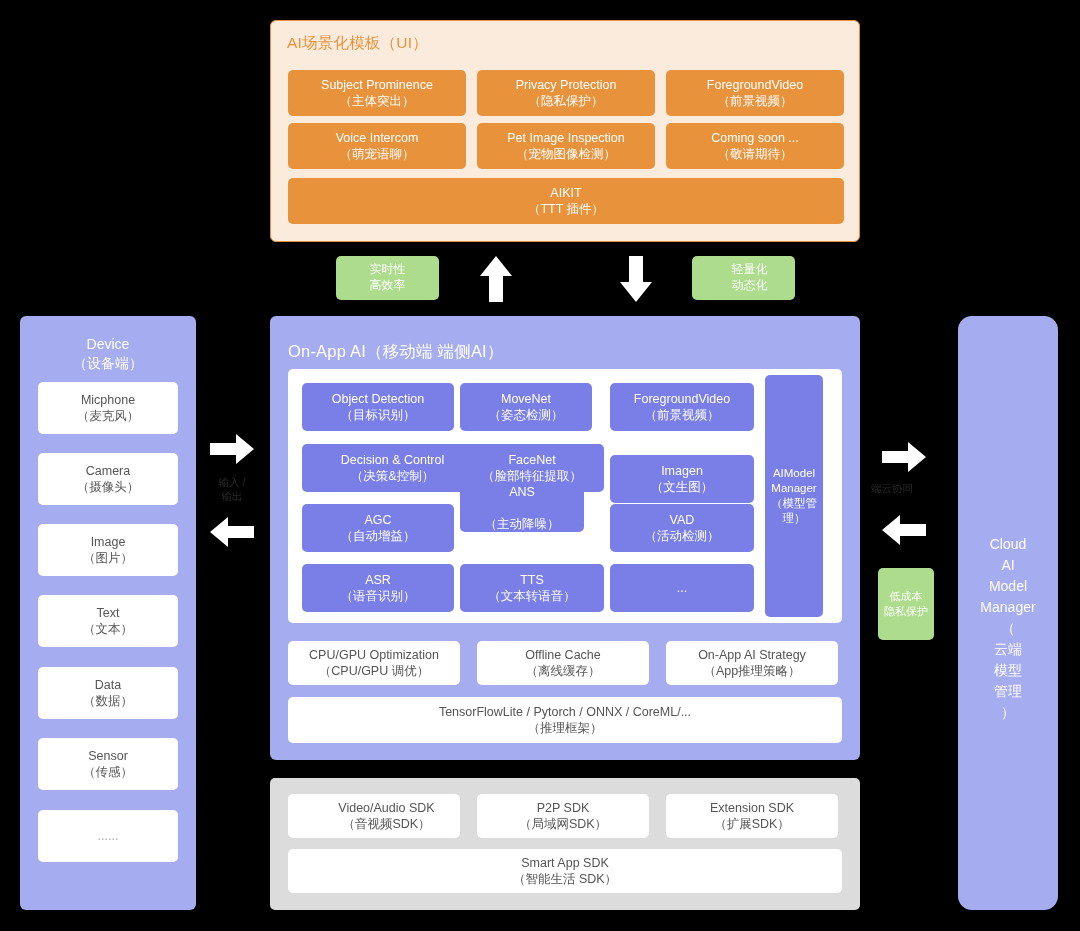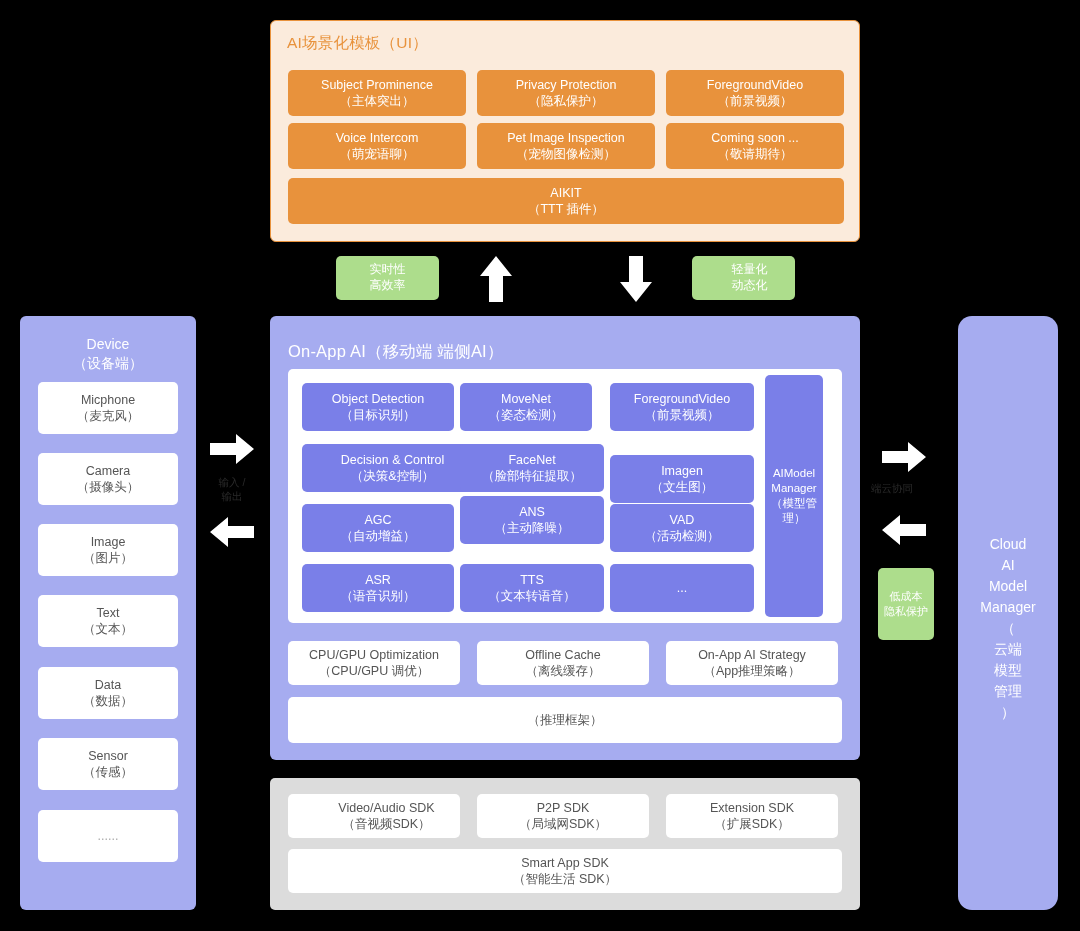--- a/index.html
+++ b/index.html
@@ -320,21 +320,21 @@
 </div>
 <div class="abs card model-card" style="left:610px; top:455px; width:144px;">
   <span class="en">Imagen</span>
   <span class="cn">（文生图）</span>
 </div>
 
 <div class="abs card model-card" style="left:302px; top:504px; width:152px;">
   <span class="en">AGC</span>
   <span class="cn">（自动增益）</span>
 </div>
-<div class="abs card model-card" style="left:460px; top:496px; width:144px;">
+<div class="abs card model-card" style="left:460px; top:484px; width:124px;justify-content:space-between;">
   <span class="en">ANS</span>
   <span class="cn">（主动降噪）</span>
 </div>
 <div class="abs card model-card" style="left:610px; top:504px; width:144px;">
   <span class="en">VAD</span>
   <span class="cn">（活动检测）</span>
 </div>
 
 <div class="abs card model-card" style="left:302px; top:564px; width:152px;">
   <span class="en">ASR</span>
@@ -362,20 +362,21 @@
 <div class="abs card opt-card" style="left:477px; width:172px;">
   <span class="en">Offline Cache</span>
   <span class="cn">（离线缓存）</span>
 </div>
 <div class="abs card opt-card" style="left:666px; width:172px;">
   <span class="en">On-App AI Strategy</span>
   <span class="cn">（App推理策略）</span>
 </div>
 
 <div class="abs card" id="framework-card">
+  <span class="en">TensorFlowLite / Pytorch / ONNX / CoreML/...</span>
   <span class="cn">（推理框架）</span>
 </div>
 
 <div class="abs" id="sdk-panel"></div>
 <div class="abs card sdk-card" style="left:288px; width:172px;padding-left:25px;">
   <span class="en">Video/Audio SDK</span>
   <span class="cn">（音视频SDK）</span>
 </div>
 <div class="abs card sdk-card" style="left:477px; width:172px;">
   <span class="en">P2P SDK</span>

